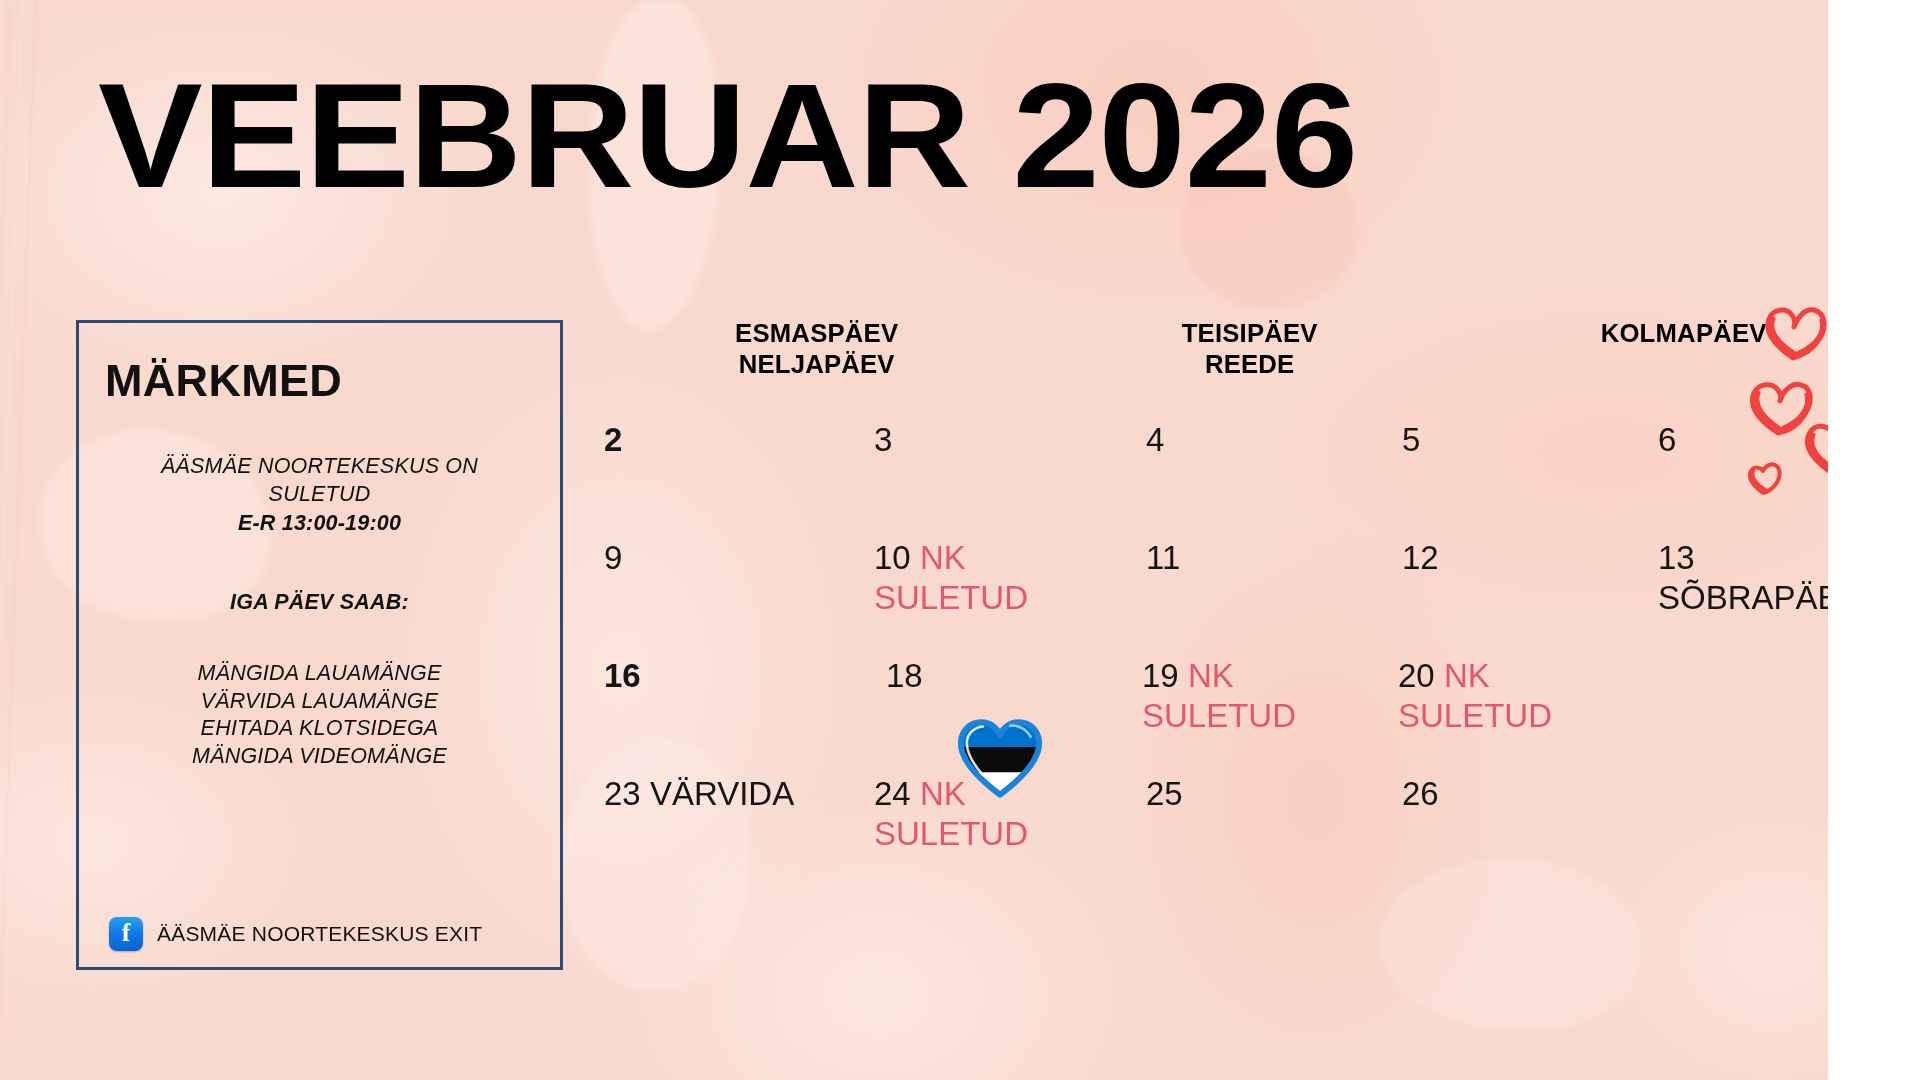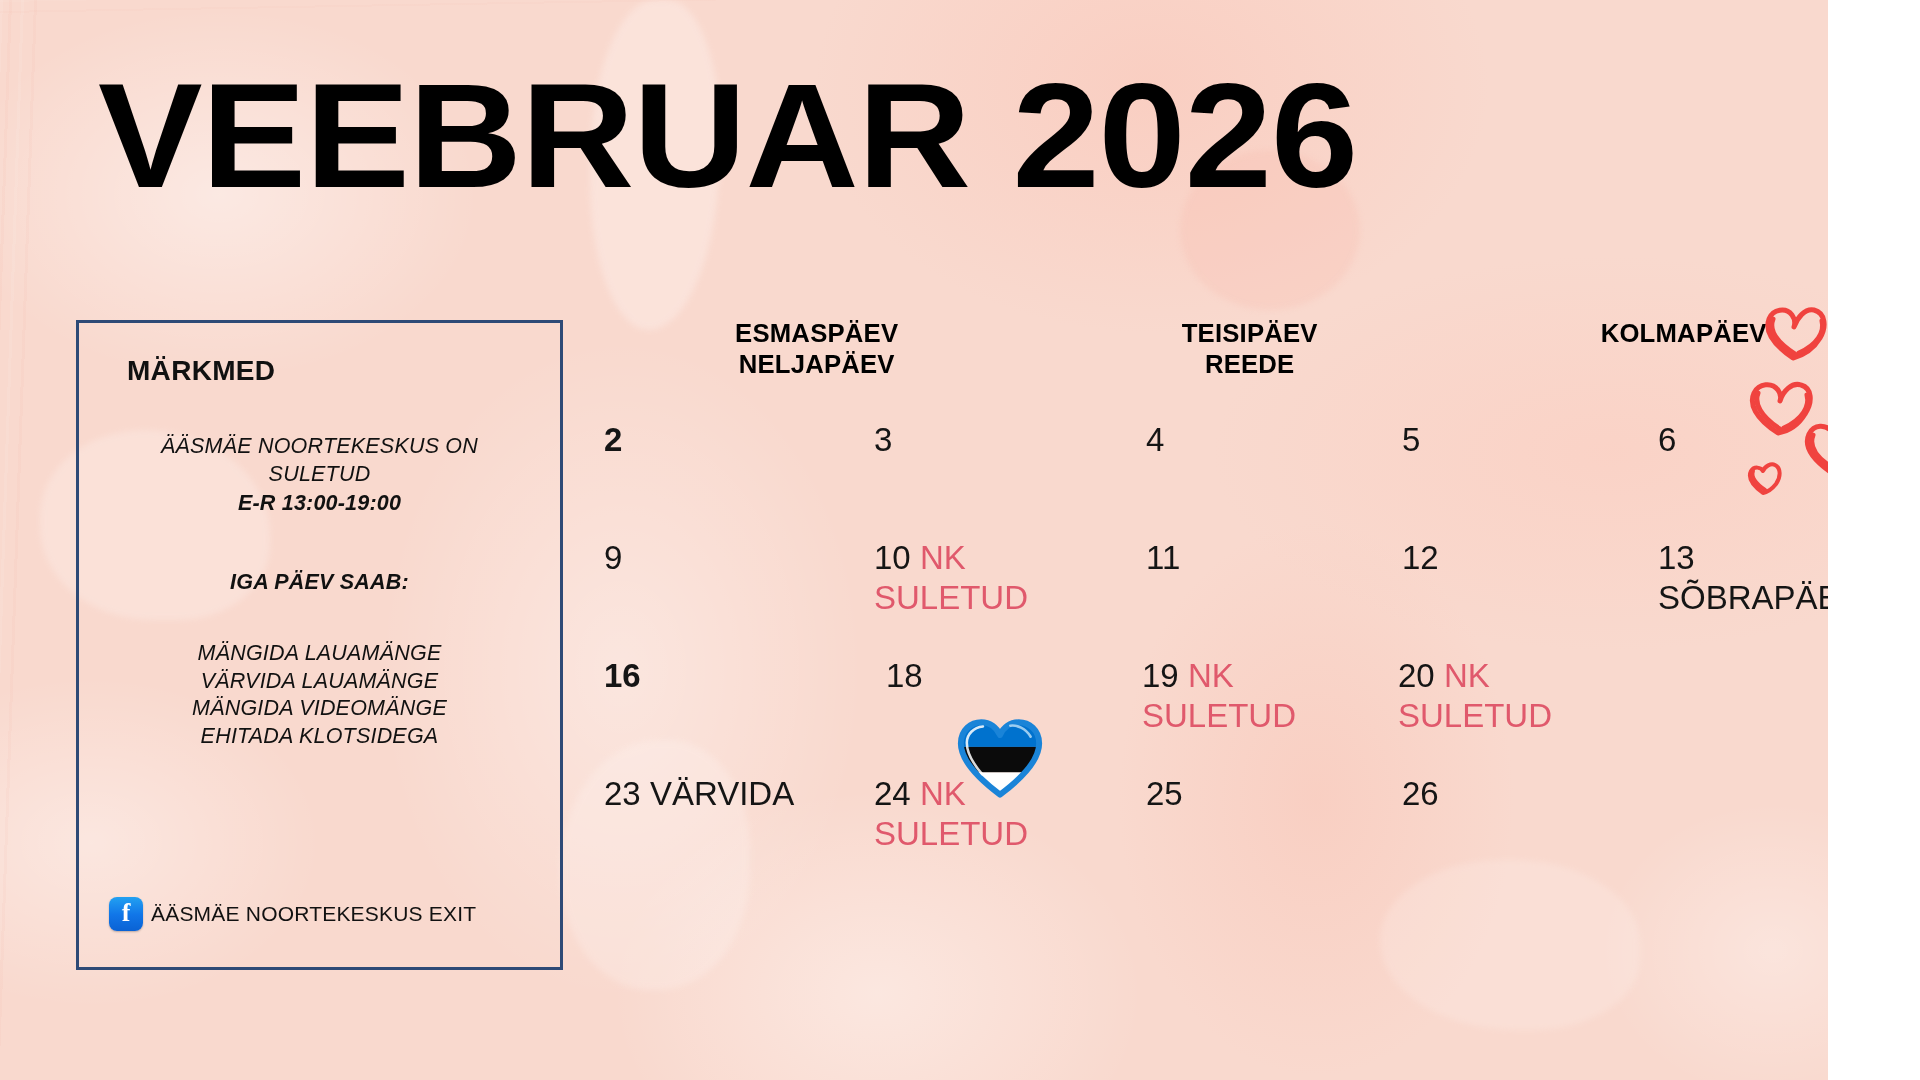--- a/index.html
+++ b/index.html
@@ -76,44 +76,44 @@
     position:absolute;
     left:76px; top:320px;
     width:487px; height:650px;
     border:3px solid #2e4a76;
     padding:22px 16px 0 16px;
     display:flex;
     flex-direction:column;
   }
   #notes-title {
     font-weight:bold;
-    font-size:28px;
+    font-size:45px;
     color:#111;
     letter-spacing:.3px;
-    margin:10px 0 0 32px;
+    margin:10px 0 0 10px;
   }
   .nblock { text-align:center;font-style:italic; }
   .nline {
     font-size:21.5px;
     color:#111;
     line-height:1.28;
     letter-spacing:.2px;
     white-space:nowrap;
   }
   .nline.b { font-weight:bold; }
   #n-open   { margin-top:46px; }
   #n-hours  { margin-top:2px; }
   #n-iga    { margin-top:51px; }
   #n-acts   { margin-top:44px; line-height:1.42; }
   #fb-row {
     margin-top:auto;
-    margin-bottom:36px;
+    margin-bottom:16px;
     display:flex;
     align-items:center;
-    gap:8px;
+    gap:14px;
     padding-left:14px;
   }
   #fb-icon {
     width:34px; height:34px;
     border-radius:8px;
     background:linear-gradient(180deg,#22a1f1 0%,#1176e8 52%,#0a62d4 100%);
     position:relative;
     flex:0 0 auto;
     box-shadow:0 1px 2px rgba(0,0,0,.25);
   }
@@ -215,22 +215,22 @@
       <div class="nline b">E-R 13:00-19:00</div>
     </div>
 
     <div class="nblock" id="n-iga">
       <div class="nline b">IGA PÄEV SAAB:</div>
     </div>
 
     <div class="nblock" id="n-acts">
       <div class="nline">MÄNGIDA LAUAMÄNGE</div>
       <div class="nline">VÄRVIDA LAUAMÄNGE</div>
+      <div class="nline">EHITADA KLOTSIDEGA</div>
       <div class="nline">MÄNGIDA VIDEOMÄNGE</div>
-      <div class="nline">EHITADA KLOTSIDEGA</div>
     </div>
 
     <div id="fb-row">
       <div id="fb-icon"></div>
       <div id="fb-label">ÄÄSMÄE NOORTEKESKUS EXIT</div>
     </div>
   </div>
 
   <div id="cal">
     <div id="dow">

